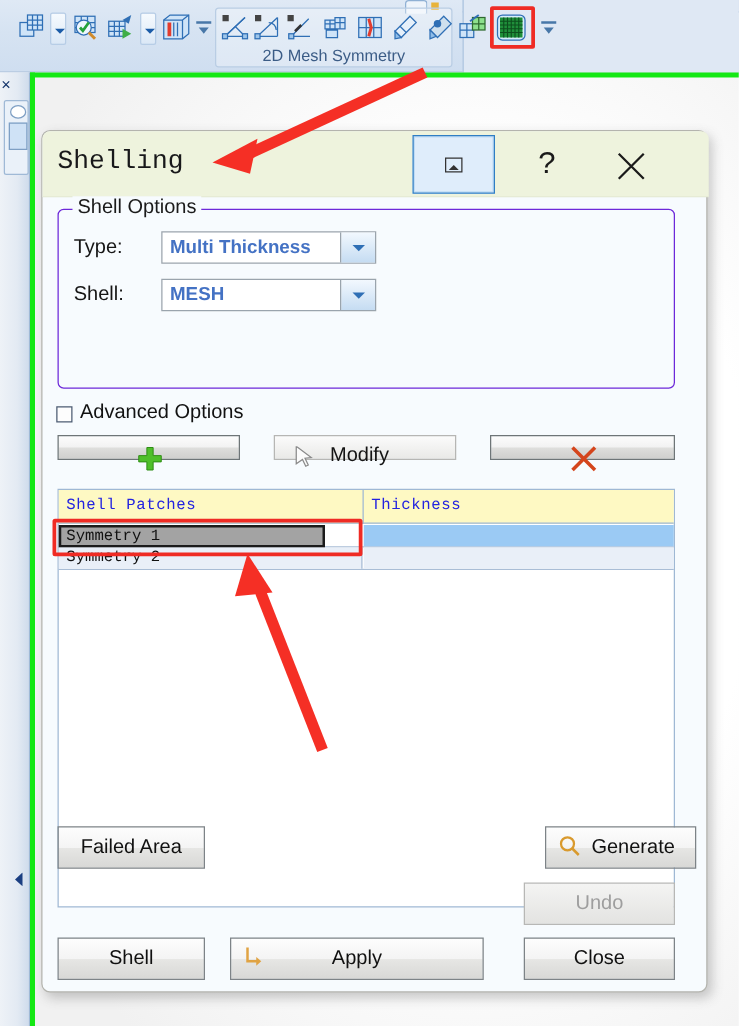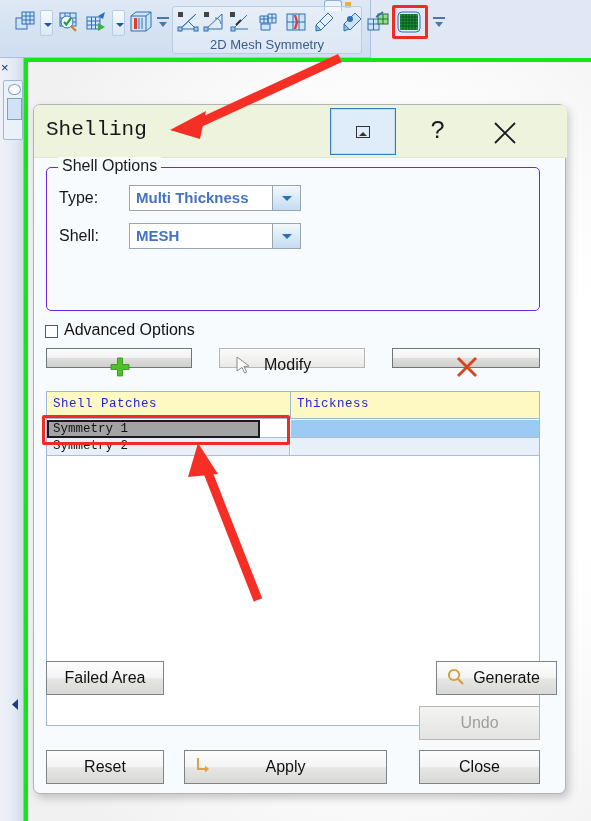--- a/index.html
+++ b/index.html
@@ -499,21 +499,21 @@
       <path d="M11 11l5 5" stroke="#d99a2e" stroke-width="2"></path>
     </svg>
     <div class="lbl" style="left:18px;width:103px;">Generate</div>
   </div>
 
   <div class="bbtn disabled" style="left:385px;top:601px;width:121px;background:linear-gradient(to bottom,#f4f4f3,#e3e3e1);border-color:#b7b7b5;">
     <div class="lbl">Undo</div>
   </div>
 
   <div class="bbtn" style="left:12px;top:645px;width:118px;">
-    <div class="lbl">Reset</div>
+    <div class="lbl">Shell</div>
   </div>
 
   <div class="bbtn" style="left:150px;top:645px;width:203px;">
     <svg class="ic" width="18" height="18" viewBox="0 0 18 18">
       <path d="M3 1v11h9" stroke="#e0a343" stroke-width="2" fill="none"></path>
       <path d="M10 8.5l4 3.5-4 3.5z" fill="#e0a343"></path>
     </svg>
     <div class="lbl">Apply</div>
   </div>
 

